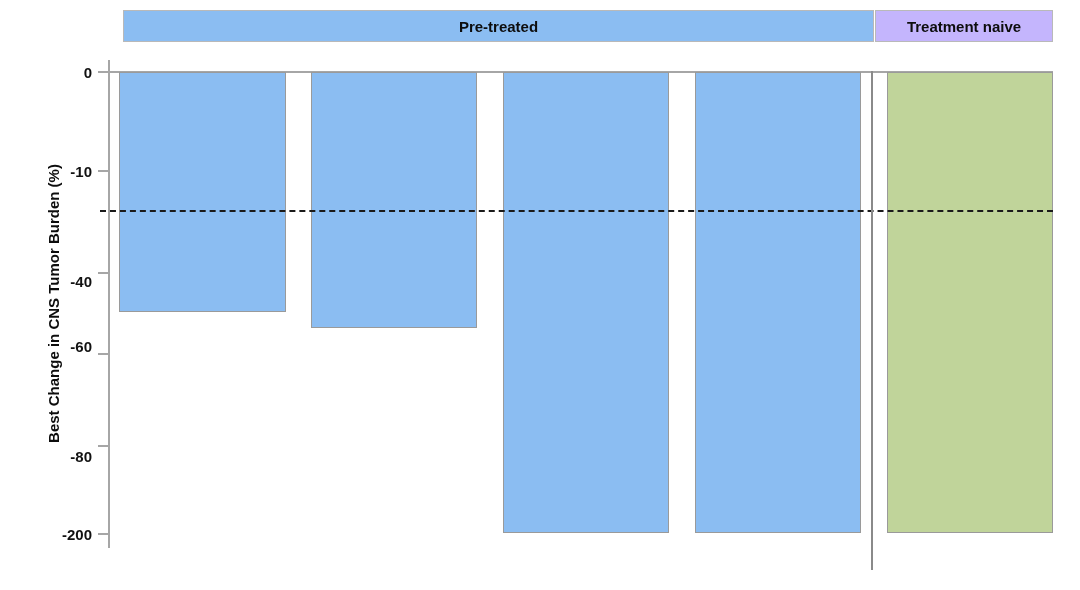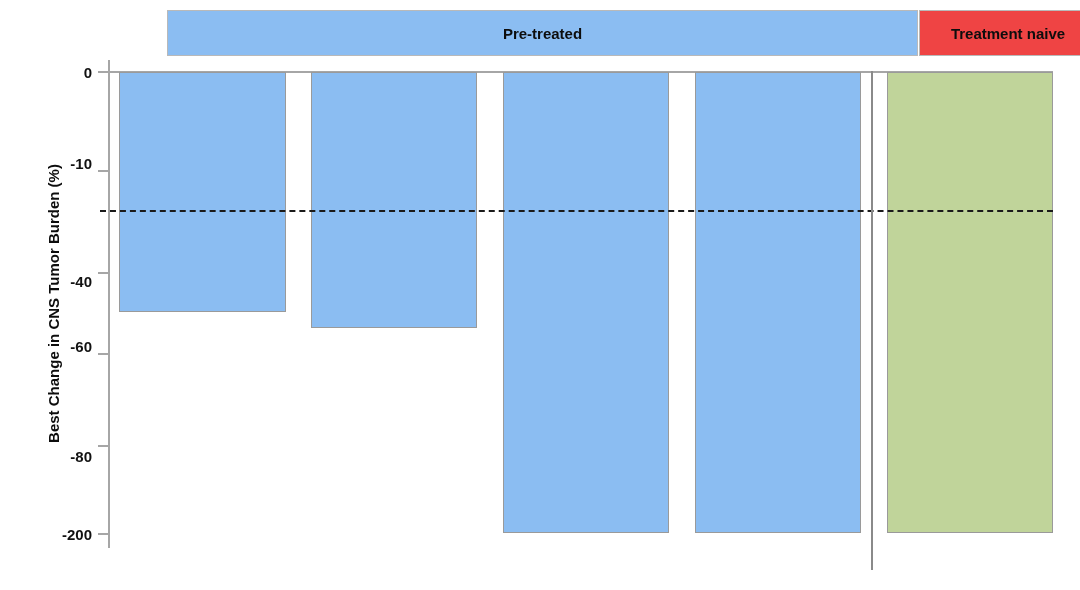--- a/index.html
+++ b/index.html
@@ -16,27 +16,26 @@
     width: 1080px;
     height: 590px;
     background: #ffffff;
     overflow: hidden;
   }
 
   
   .group-banner {
     position: absolute;
     top: 10px;
-    height: 46px;
+    height: 32px;
     box-sizing: border-box;
     border: 1px solid #b9b9b9;
     display: flex;
     align-items: center;
     justify-content: center;
-    margin-left: 44px;
   }
   .group-banner .group-label {
     font-size: 15px;
     font-weight: bold;
     color: #0d0d0d;
     letter-spacing: 0px;
     line-height: 1;
     white-space: nowrap;
   }
   #group-pretreated {
@@ -145,38 +144,38 @@
 </style>
 </head>
 <body>
 
 <div id="figure">
 
   <div class="group-banner" id="group-pretreated" style="background: rgb(139, 189, 242);">
     <span class="group-label">Pre-treated</span>
   </div>
 
-  <div class="group-banner" id="group-naive" style="background: #ef4444;">
+  <div class="group-banner" id="group-naive" style="background: #c4b5fd;">
     <span class="group-label">Treatment naive</span>
   </div>
 
   <div id="plot">
 
     <div class="axis-spine"></div>
     <div class="zero-line"></div>
 
     <div class="tick" style="top:71px"></div>
     <div class="tick" style="top:170px"></div>
     <div class="tick" style="top:272px"></div>
     <div class="tick" style="top:353px"></div>
     <div class="tick" style="top:445px"></div>
     <div class="tick" style="top:533px"></div>
 
     <div class="tick-label-wrap" style="top:65px">0</div>
-    <div class="tick-label-wrap" style="top:156px">-10</div>
+    <div class="tick-label-wrap" style="top:164px">-10</div>
     <div class="tick-label-wrap" style="top:274px">-40</div>
     <div class="tick-label-wrap" style="top:339px">-60</div>
     <div class="tick-label-wrap" style="top:449px">-80</div>
     <div class="tick-label-wrap" style="top:527px">-200</div>
 
     <div class="bar blue" id="bar-1" style="left: 119px; width: 167px; top: 72px; height: 239.72px; background: rgb(139, 189, 242);"></div>
     <div class="bar blue" id="bar-2" style="left: 311px; width: 166px; top: 72px; height: 255.855px; background: rgb(139, 189, 242);"></div>
     <div class="bar blue" id="bar-3" style="left: 503px; width: 166px; top: 72px; height: 461px; background: rgb(139, 189, 242);"></div>
     <div class="bar blue" id="bar-4" style="left: 695px; width: 166px; top: 72px; height: 461px; background: rgb(139, 189, 242);"></div>
     <div class="bar green" id="bar-5" style="left: 887px; width: 166px; top: 72px; height: 461px; background: rgb(192, 212, 154);"></div>

